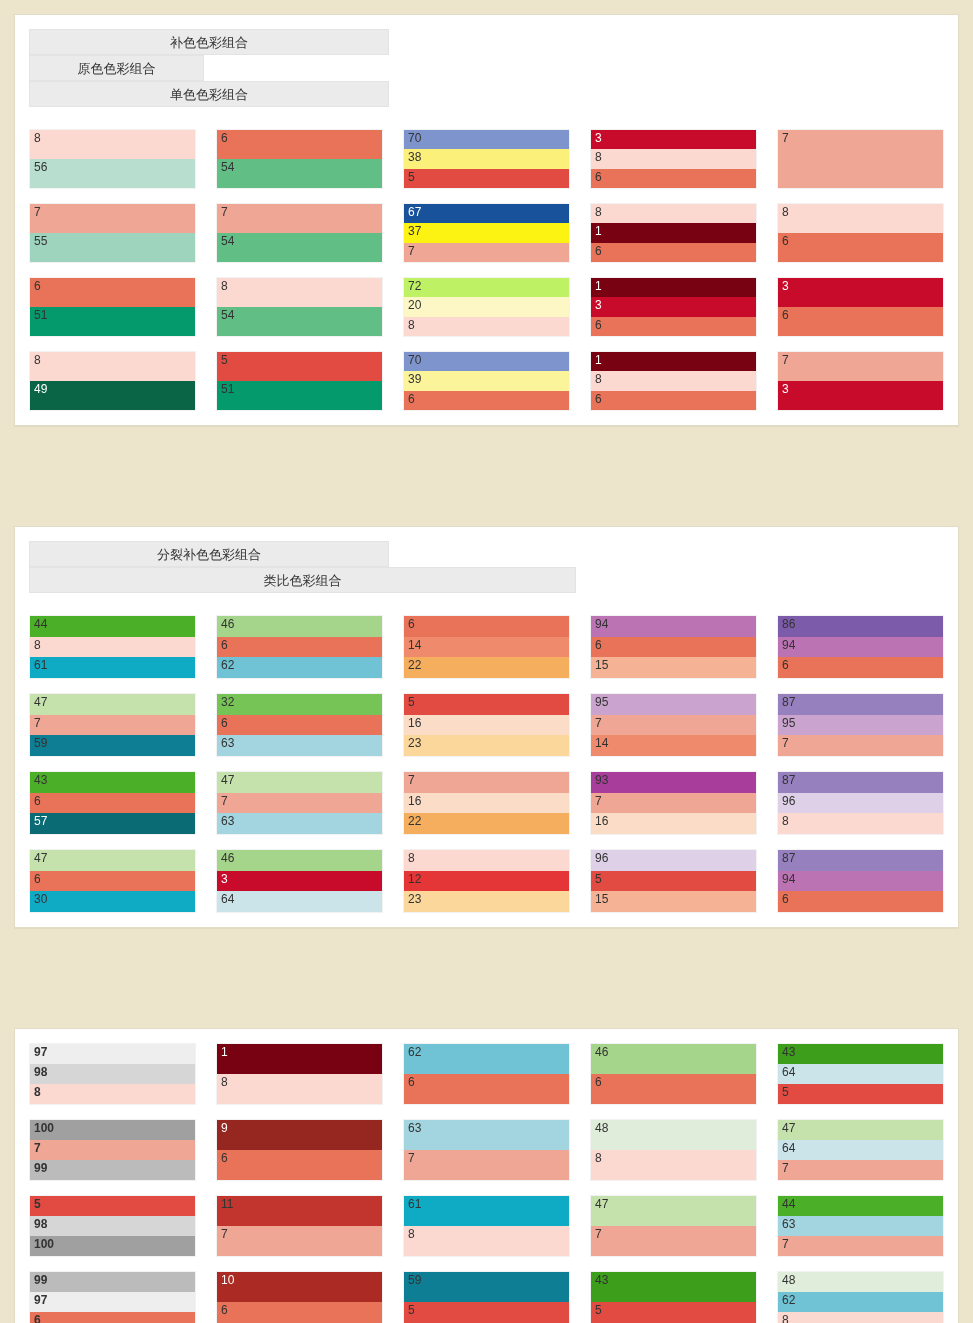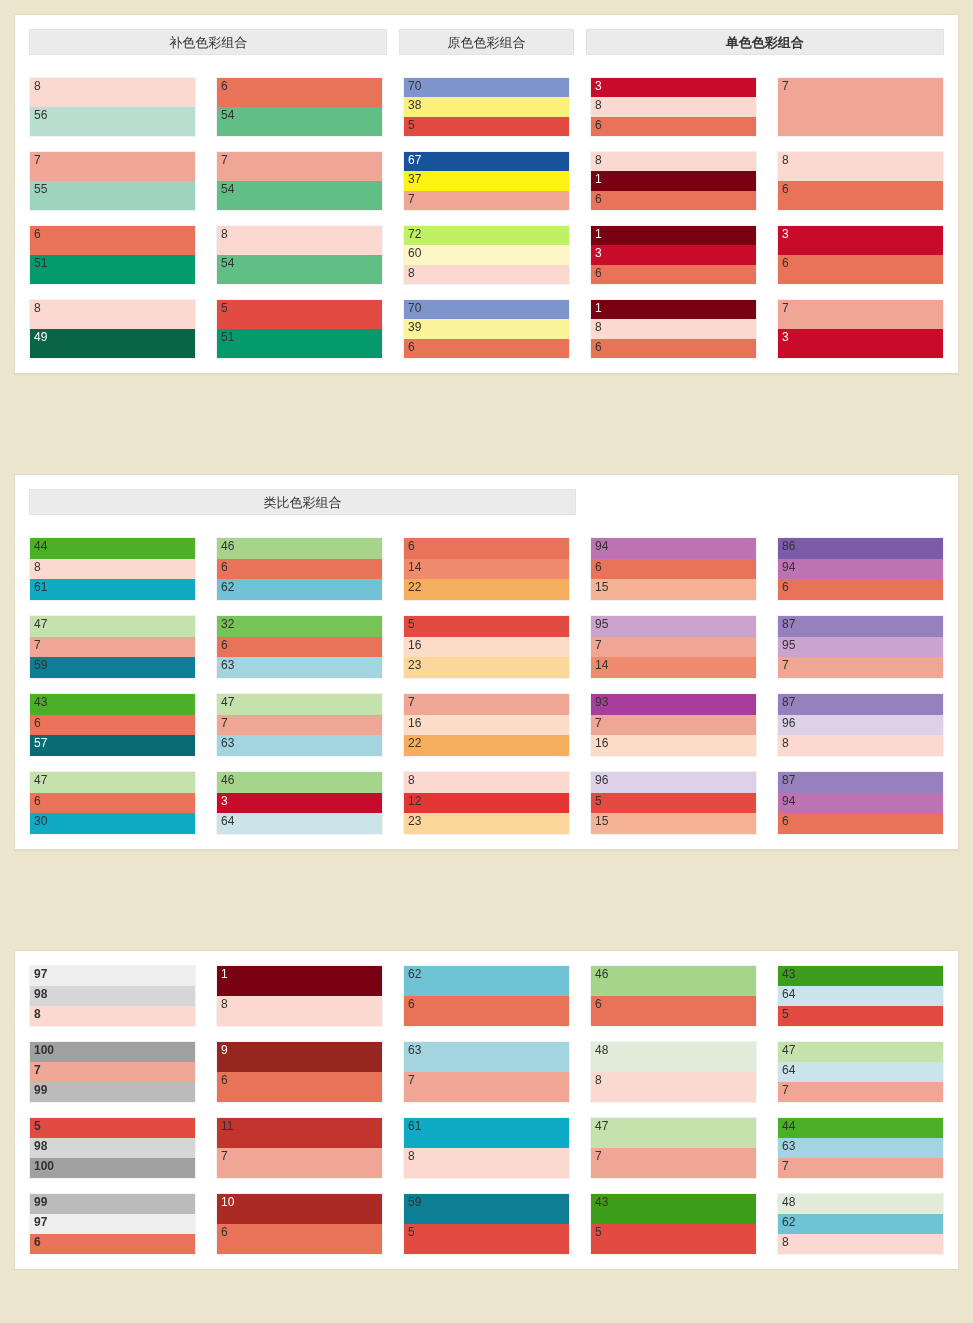--- a/index.html
+++ b/index.html
@@ -20,21 +20,21 @@
     margin:14px 14px 0 14px;
     padding:0 0 14px 0;
     box-sizing:border-box;
     box-shadow:0 1px 1px rgba(0,0,0,0.04);
   }
   .panel + .panel{margin-top:100px;}
   .panel.gap3{margin-top:100px;}
 
   .panel-head{
     display:flex;
-    flex-direction:row;
+    flex-direction:column;
     padding:14px 14px 8px 14px;
     box-sizing:border-box;
   }
   .head-cell{
     background:#ebebeb;
     border:1px solid #e3e3e3;
     height:26px;
     line-height:26px;
     text-align:center;
     font-size:13px;
@@ -86,21 +86,21 @@
   .swatch.dark .lbl{color:#ffffff;}
 </style>
 </head>
 <body style="background: rgb(236, 228, 203);">
 
 <div class="page">
     <div class="panel">
       <div class="panel-head">
         <div class="head-cell" style="width: 360px;">补色色彩组合</div>
         <div class="head-cell" style="width: 175px;">原色色彩组合</div>
-        <div class="head-cell" style="width: 360px; font-weight: bold;">单色色彩组合</div>
+        <div class="head-cell" style="width: 360px;">单色色彩组合</div>
       </div>
       <div class="panel-body">
         <div class="col" style="width: 168px; margin-right: 20px;">
           <div class="combo" style="height: 60px;">
             <div class="swatch" style="background: rgb(251, 217, 209); flex: 1 1 50%;">
               <span class="lbl">8</span>
             </div>
             <div class="swatch" style="background: rgb(184, 222, 208); flex: 1 1 50%;">
               <span class="lbl">56</span>
             </div>
@@ -185,21 +185,21 @@
             </div>
             <div class="swatch" style="background: rgb(240, 166, 148); flex: 1 1 33.3333%;">
               <span class="lbl">7</span>
             </div>
           </div>
           <div class="combo" style="height: 60px;">
             <div class="swatch" style="background: #bef264; flex: 1 1 33.3333%;">
               <span class="lbl">72</span>
             </div>
             <div class="swatch" style="background: rgb(252, 247, 197); flex: 1 1 33.3333%;">
-              <span class="lbl">60</span>
+              <span class="lbl">20</span>
             </div>
             <div class="swatch" style="background: rgb(251, 217, 209); flex: 1 1 33.3333%;">
               <span class="lbl">8</span>
             </div>
           </div>
           <div class="combo" style="height: 60px;">
             <div class="swatch" style="background: rgb(126, 148, 204); flex: 1 1 33.3333%;">
               <span class="lbl">70</span>
             </div>
             <div class="swatch" style="background: rgb(252, 244, 154); flex: 1 1 33.3333%;">
@@ -284,20 +284,21 @@
             </div>
             <div class="swatch dark" style="background: rgb(200, 11, 42); flex: 1 1 50%;">
               <span class="lbl">3</span>
             </div>
           </div>
         </div>
       </div>
     </div>
     <div class="panel gap3">
       <div class="panel-head">
+        <div class="head-cell" style="width: 360px;">分裂补色色彩组合</div>
         <div class="head-cell" style="width: 547px;">类比色彩组合</div>
       </div>
       <div class="panel-body">
         <div class="col" style="width: 168px; margin-right: 20px;">
           <div class="combo" style="height: 64px;">
             <div class="swatch" style="background: rgb(76, 175, 40); flex: 1 1 33.3333%;">
               <span class="lbl">44</span>
             </div>
             <div class="swatch" style="background: rgb(251, 217, 209); flex: 1 1 33.3333%;">
               <span class="lbl">8</span>

